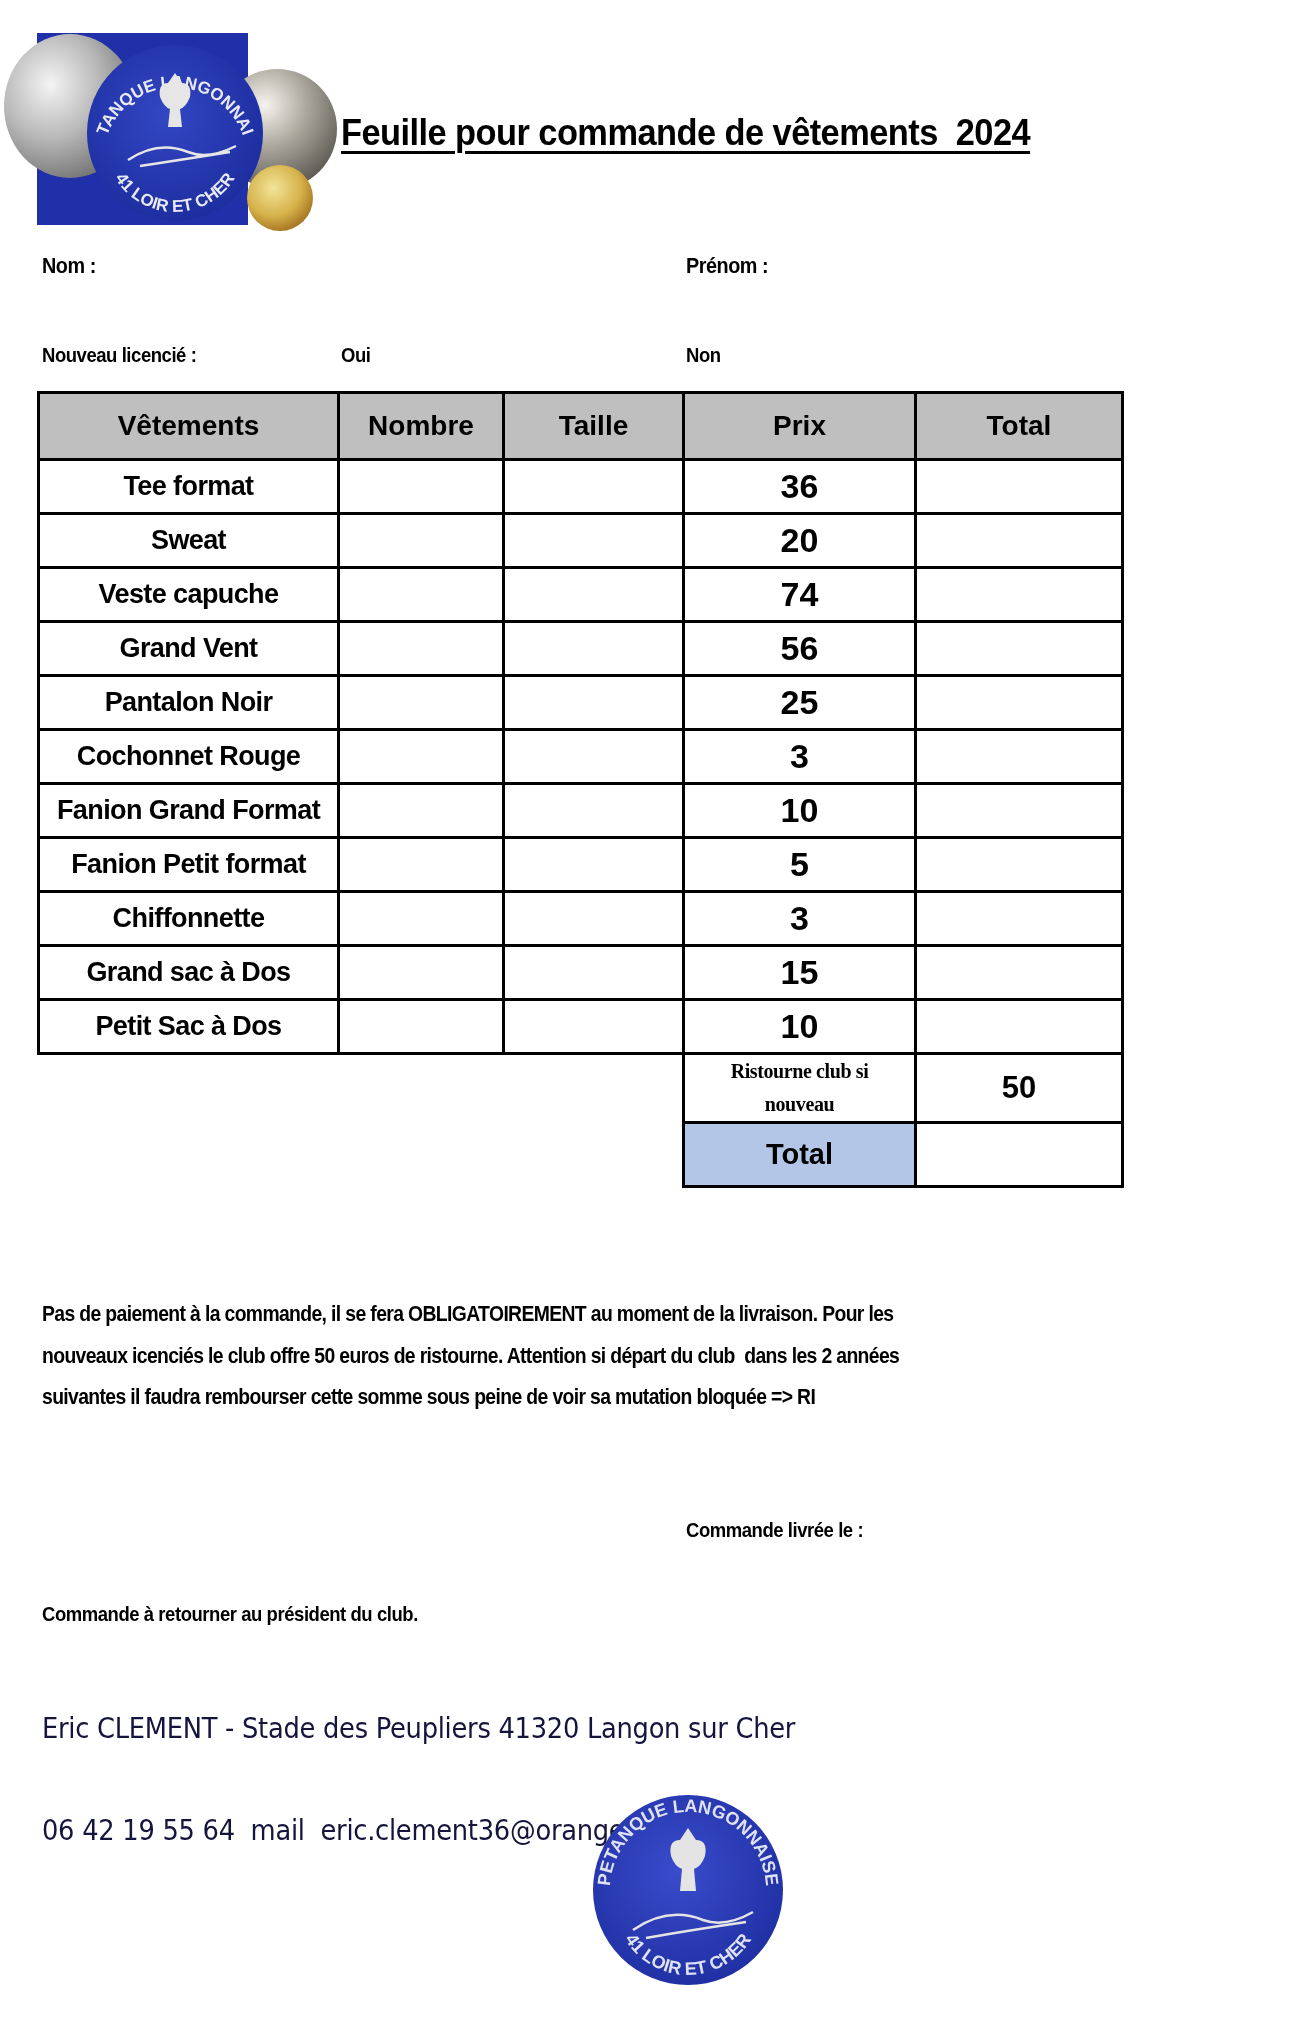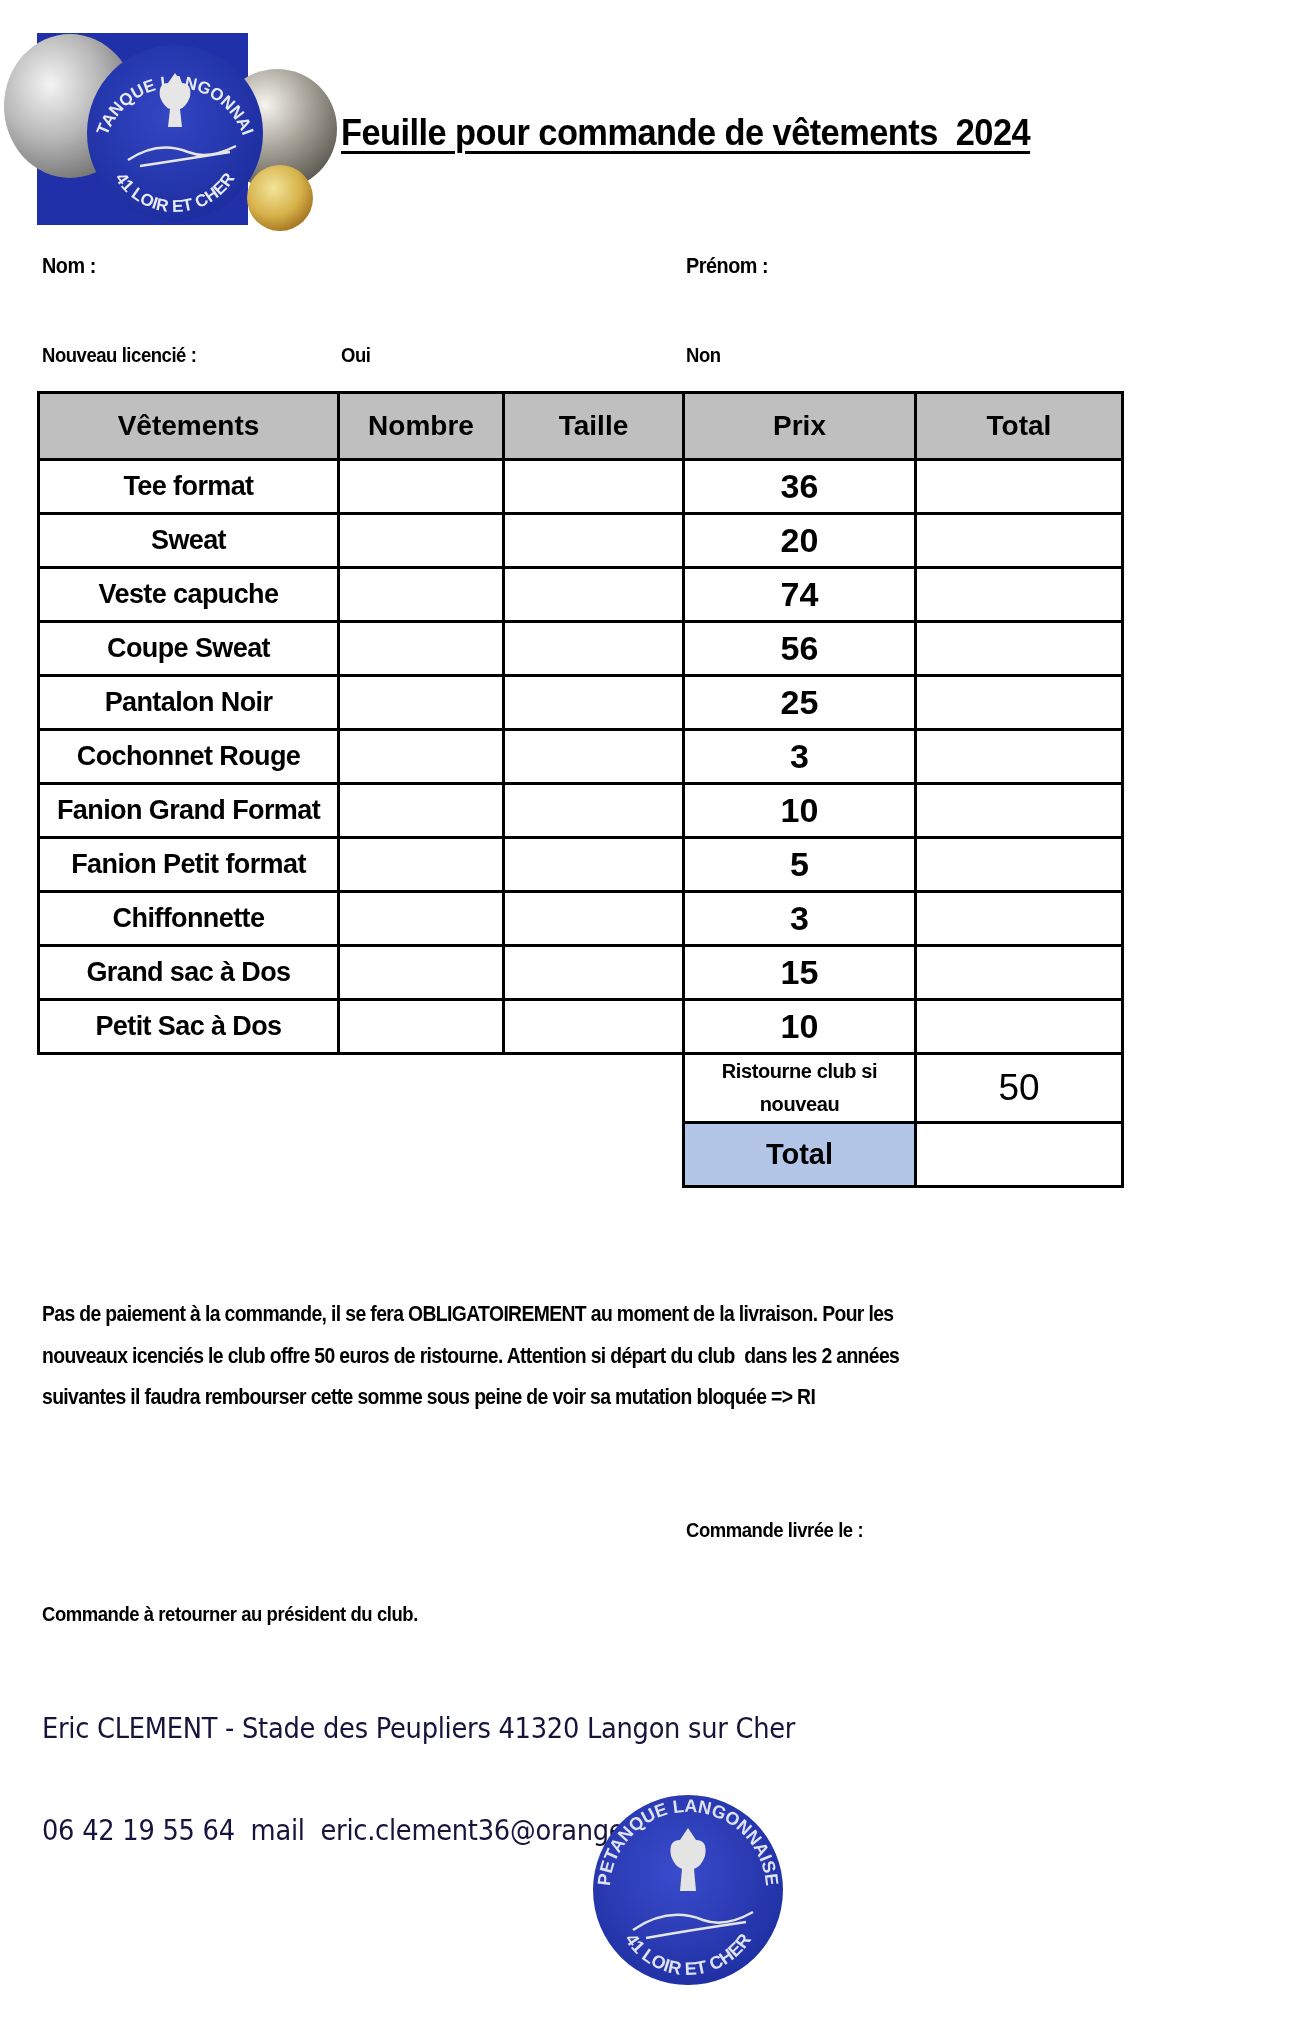--- a/index.html
+++ b/index.html
@@ -15,21 +15,21 @@
 
   table.order { position:absolute; left:37px; top:391px; border-collapse:collapse; table-layout:fixed; }
   table.order td, table.order th { border:3px solid #000; padding:0; text-align:center; vertical-align:middle; }
   table.order th { background:#bfbfbf; height:64px; font-size:28px; font-weight:bold; }
   table.order td { height:51px; }
   .cell-name { font-size:27px; font-weight:bold; letter-spacing:-0.6px; white-space:nowrap; }
   .cell-price { font-size:34px; font-weight:bold; }
   .input-cell { background:#fff; }
   .no-border { border:none !important; }
   .ristourne-label { font-size:20px; font-weight:bold; line-height:33px; letter-spacing:-0.4px; }
-  .ristourne-value { font-size:37px; font-weight:normal; }
+  .ristourne-value { font-size:31px; font-weight:bold; }
   .total-label { background:#b4c6e7; font-size:29px; font-weight:bold; }
   .notes { left:42px; top:1294px; width:1040px; font-size:21.5px; font-weight:bold; line-height:41.5px;
            letter-spacing:-0.7px; }
   .notes div { white-space:pre; transform:scaleX(0.9); transform-origin:left top; }
   .delivered { left:686px; top:1518px; }
   .return { left:42px; top:1602px; }
   .contact { left:42px; top:1644px; color:#14143c; font-size:28px; line-height:34px;
              font-family:"DejaVu Sans", sans-serif; letter-spacing:-0.3px; white-space:pre;
              transform:scaleX(0.92); transform-origin:left top; }
   .logo-bottom { left:588px; top:1790px; width:200px; height:200px; }
@@ -122,21 +122,21 @@
         <td class="input-cell"></td>
       </tr>
       <tr>
         <td class="cell-name">Veste capuche</td>
         <td class="input-cell"></td>
         <td class="input-cell"></td>
         <td class="cell-price">74</td>
         <td class="input-cell"></td>
       </tr>
       <tr>
-        <td class="cell-name">Coupe Sweat</td>
+        <td class="cell-name">Grand Vent</td>
         <td class="input-cell"></td>
         <td class="input-cell"></td>
         <td class="cell-price">56</td>
         <td class="input-cell"></td>
       </tr>
       <tr>
         <td class="cell-name">Pantalon Noir</td>
         <td class="input-cell"></td>
         <td class="input-cell"></td>
         <td class="cell-price">25</td>
@@ -179,21 +179,21 @@
       </tr>
       <tr>
         <td class="cell-name">Petit Sac à Dos</td>
         <td class="input-cell"></td>
         <td class="input-cell"></td>
         <td class="cell-price">10</td>
         <td class="input-cell"></td>
       </tr>
       <tr id="row-ristourne">
       <td class="no-border" colspan="3"></td>
-      <td style="height:62px;">
+      <td style="height:62px;font-family:Liberation Serif, serif;">
         <div class="ristourne-label">Ristourne club si</div>
         <div class="ristourne-label">nouveau</div>
       </td>
       <td class="ristourne-value">50</td>
     </tr>
     <tr>
       <td class="no-border" colspan="3"></td>
       <td class="total-label" style="height:61px;">Total</td>
       <td class="input-cell"></td>
     </tr>

